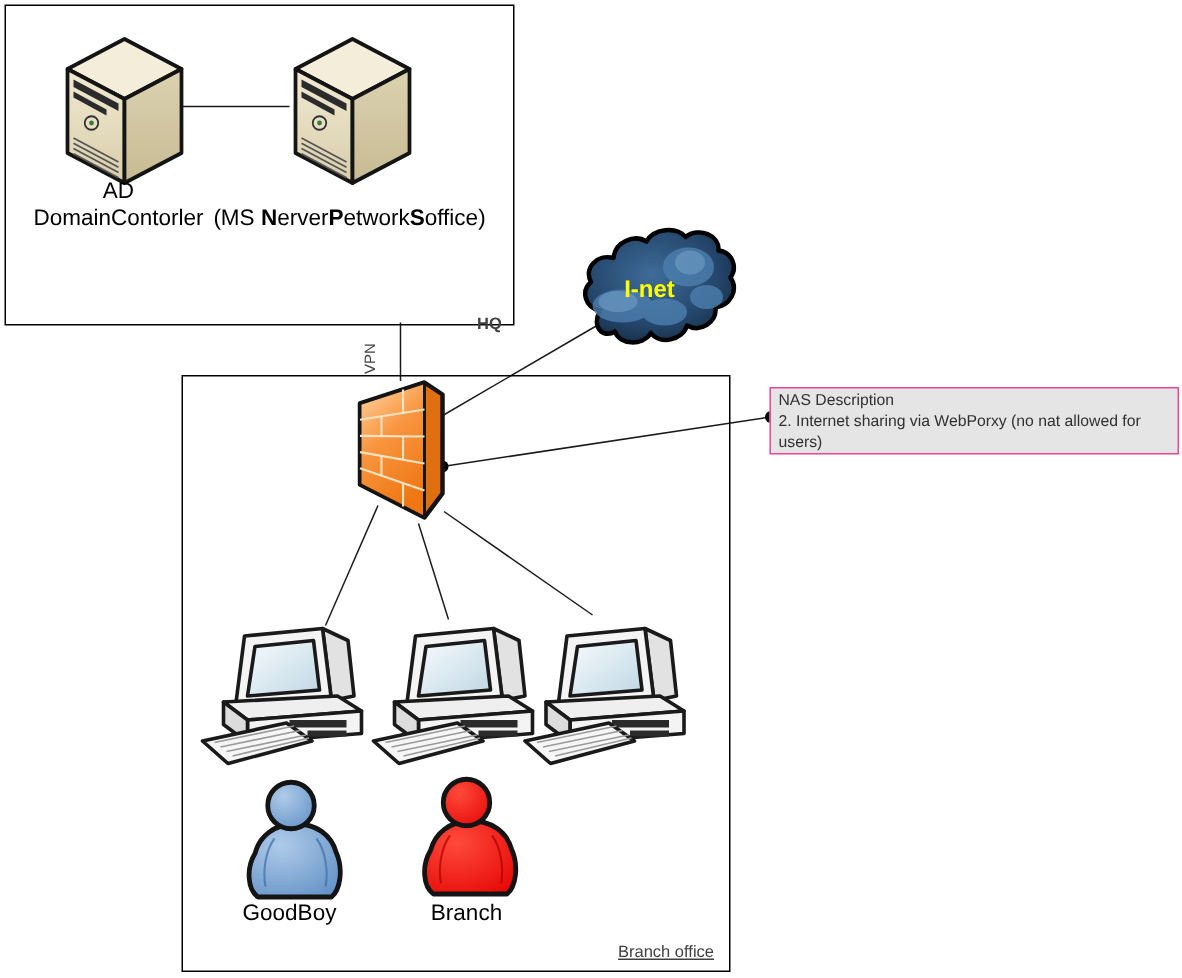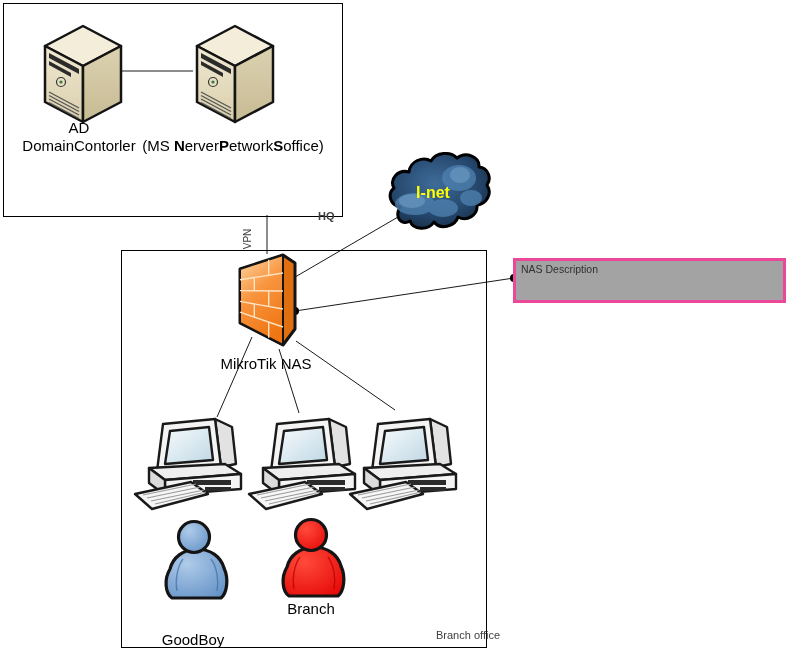--- a/index.html
+++ b/index.html
@@ -5,21 +5,21 @@
   html,body{margin:0;padding:0;background:#fff;}
   #canvas{
     position:relative;width:788px;height:652px;background:#ffffff;
     font-family:"Liberation Sans", sans-serif;color:#3a3a3a;overflow:hidden;
   }
   .abs{position:absolute;}
   .box{position:absolute;border:1px solid #000;background:transparent;}
   .corner-label{position:absolute;font-size:11px;color:#404040;}
   .node-label{position:absolute;text-align:center;font-size:15px;color:#000000;line-height:1.15;white-space:nowrap;}
   .small-note{
-    position:absolute;border:3px solid #ec4899;background:#a3a3a3;
+    position:absolute;border:1px solid #ec4899;background:#e5e5e5;
     font-size:10.5px;line-height:1.32;color:#303030;padding:2px 5px;box-sizing:border-box;
   }
   .bold{font-weight:bold;}
   .vpn{
     position:absolute;left:233px;top:224px;width:30px;height:30px;
     font-size:10px;color:#404040;transform:rotate(-90deg);transform-origin:center;
     text-align:center;line-height:30px;
   }
   svg{display:block;}
   .conn{stroke:#1a1a1a;stroke-width:1;fill:none;}
@@ -128,41 +128,41 @@
       <ellipse cx="86" cy="48" rx="11" ry="8"></ellipse>
     </g>
     <g fill="#73A1C9" opacity="0.55">
       <ellipse cx="27" cy="51" rx="13" ry="7"></ellipse>
       <ellipse cx="75" cy="25" rx="10" ry="8"></ellipse>
     </g>
     <text x="48" y="48" text-anchor="middle" font-family="Liberation Sans, sans-serif" font-size="16" font-weight="bold" fill="#FFFF00">I-net</text>
   </svg>
 
   <div class="box" style="left:121px;top:250px;width:364px;height:396px;"></div>
-  <span class="corner-label" style="left:436px;top:629px;">Branch office</span>
+  <span class="corner-label" style="left:412px;top:629px;text-decoration:underline;">Branch office</span>
 
   <svg class="abs" style="left:234px;top:250px;" width="66" height="102" viewBox="0 0 66 102">
     <polygon points="6,19 49,5 61,13 61,79 49,95 6,73" fill="#E06F10" stroke="#141414" stroke-width="3" stroke-linejoin="round"></polygon>
     <polygon points="6,19 49,5 49,95 6,73" fill="url(#gradFw)" stroke="#141414" stroke-width="2" stroke-linejoin="round"></polygon>
     <g stroke="#FFE3C2" stroke-width="1.4" fill="none">
       <line x1="6" y1="29.8" x2="49" y2="23"></line>
       <line x1="6" y1="40.6" x2="49" y2="41"></line>
       <line x1="6" y1="51.4" x2="49" y2="59"></line>
       <line x1="6" y1="62.2" x2="49" y2="77"></line>
       <line x1="34.7" y1="9.7" x2="34.7" y2="25.3"></line>
       <line x1="20.3" y1="27.5" x2="20.3" y2="40.7"></line>
       <line x1="34.7" y1="40.9" x2="34.7" y2="56.5"></line>
       <line x1="20.3" y1="53.9" x2="20.3" y2="67.1"></line>
       <line x1="34.7" y1="72.1" x2="34.7" y2="87.7"></line>
     </g>
   </svg>
-  <div class="node-label" style="left:196px;top:355px;width:140px;">MikroTik NAS</div>
 
   <div class="small-note" style="left:513px;top:258px;width:273px;height:45px;">
     <div>NAS Description</div>
+    <div>2. Internet sharing via WebPorxy (no nat allowed for users)</div>
   </div>
 
   <svg class="abs" style="left:133px;top:414px;" width="114" height="100" viewBox="0 0 114 100">
     <g stroke="#1a1a1a" stroke-width="2.4" stroke-linejoin="round">
       <polygon points="82,5 99,13 103,50 88,53" fill="#E2E2E2"></polygon>
       <polygon points="30,10 82,5 88,53 24,57" fill="#F4F4F4"></polygon>
       <polygon points="37,17 76,13 80,46 32,50" fill="url(#gradScreen)"></polygon>
       <polygon points="16,54 92,50 108,60 32,66" fill="#EFEFEF"></polygon>
       <polygon points="32,66 108,60 108,75 32,81" fill="#F4F4F4"></polygon>
       <polygon points="16,54 32,66 32,81 16,69" fill="#DCDCDC"></polygon>
@@ -222,16 +222,16 @@
     <path d="M 20,40 C 14,48 12,62 14,72" fill="none" stroke="#3F6EA5" stroke-width="1.4" opacity="0.7"></path>
     <path d="M 48,40 C 54,48 56,62 54,72" fill="none" stroke="#3F6EA5" stroke-width="1.4" opacity="0.7"></path>
   </svg>
   <svg class="abs" style="left:280px;top:517px;" width="70" height="82" viewBox="0 0 70 82">
     <path d="M 9,79 C 2,74 1,60 7,50 C 10,38 20,31 33,30 C 48,30 58,38 61,49 C 66,60 64,74 58,79 Z" fill="url(#gradRed)" stroke="#141414" stroke-width="3.2" stroke-linejoin="round"></path>
     <circle cx="31" cy="18" r="15.5" fill="url(#gradRed)" stroke="#141414" stroke-width="3.2"></circle>
     <path d="M 20,40 C 14,48 12,62 14,72" fill="none" stroke="#B00000" stroke-width="1.4" opacity="0.7"></path>
     <path d="M 48,40 C 54,48 56,62 54,72" fill="none" stroke="#B00000" stroke-width="1.4" opacity="0.7"></path>
   </svg>
 
-  <div class="node-label" style="left:153px;top:600px;width:80px;margin-top:31px;">GoodBoy</div>
+  <div class="node-label" style="left:153px;top:600px;width:80px;">GoodBoy</div>
   <div class="node-label" style="left:271px;top:600px;width:80px;">Branch</div>
 
 </div>
 
 </body></html>

